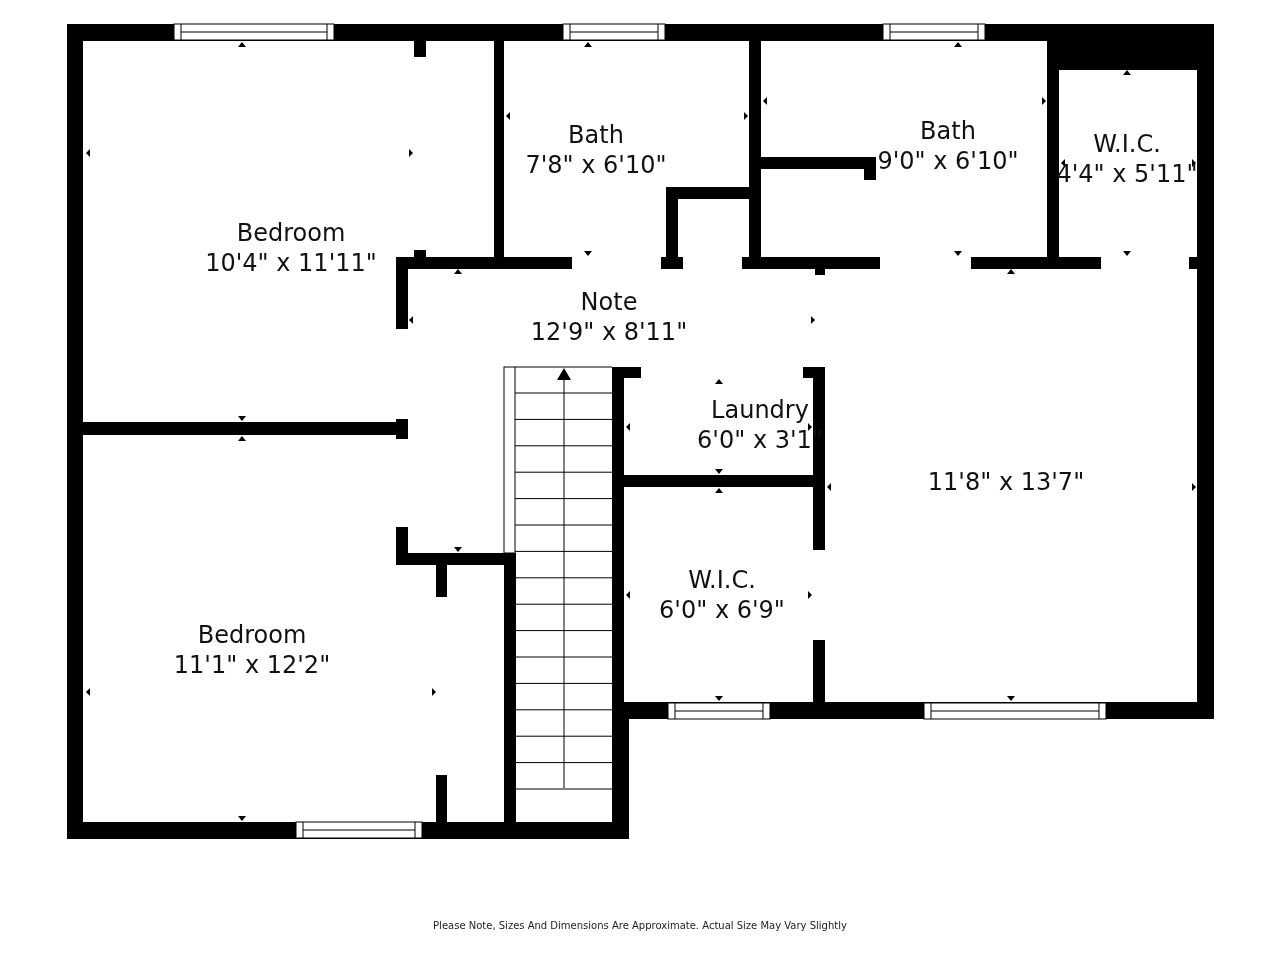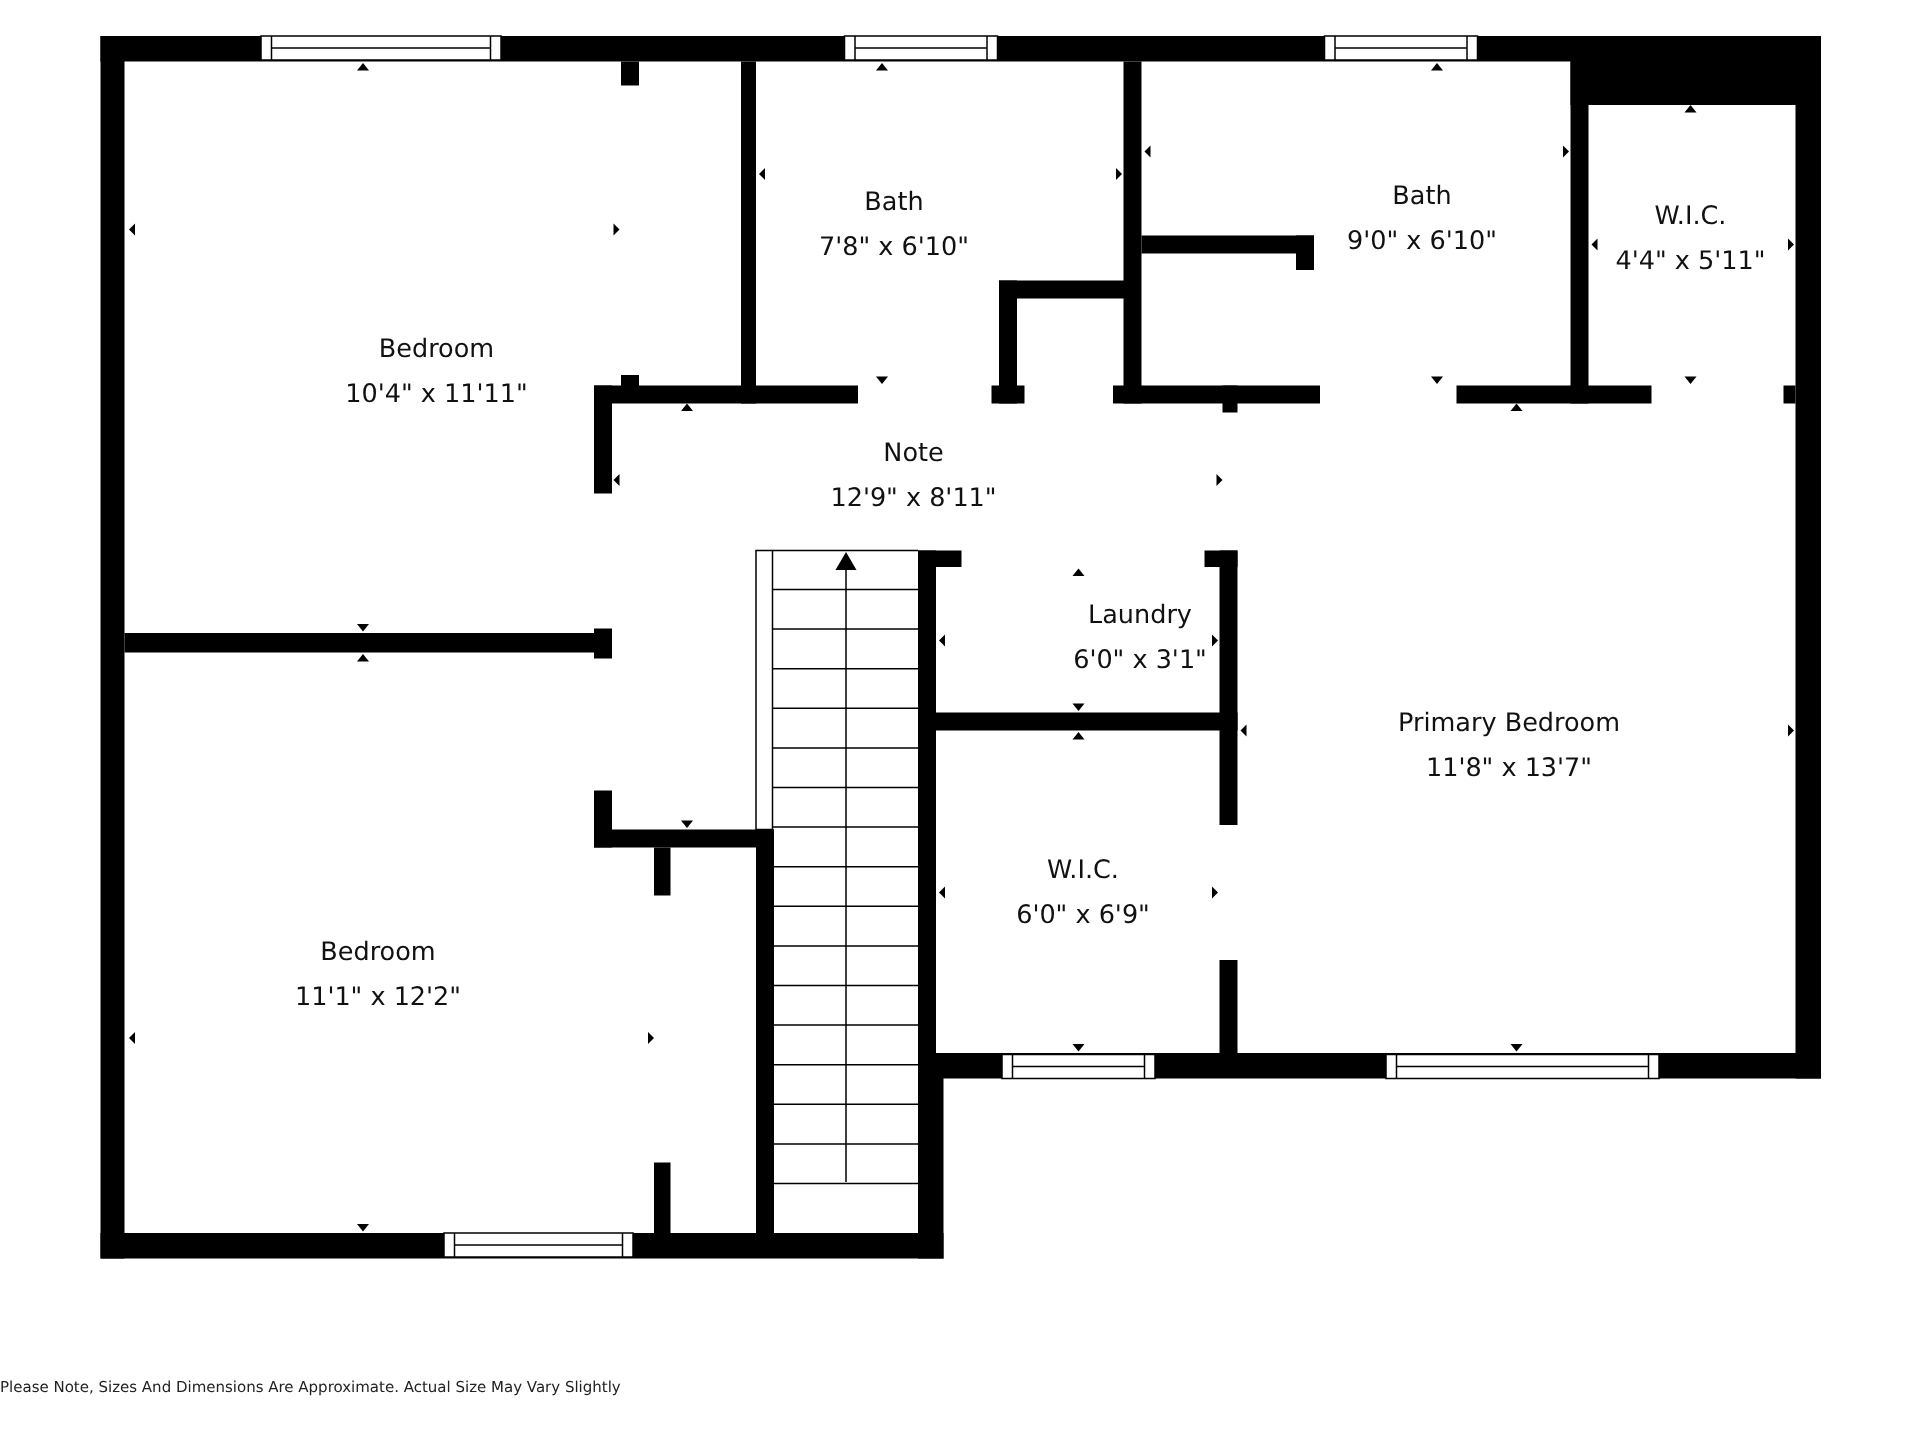--- a/index.html
+++ b/index.html
@@ -3,23 +3,23 @@
 <meta charset="utf-8">
 <style>
   html, body { margin:0; padding:0; background:#ffffff; }
   body { width:1280px; height:960px; position:relative; overflow:hidden; font-family:"DejaVu Sans", sans-serif; }
   #plan { position:absolute; left:0; top:0; width:1280px; height:960px; }
   .wall { fill:#000000; }
   .win-frame { fill:#ffffff; stroke:#000000; stroke-width:1; }
   .win-line { stroke:#000000; stroke-width:1; }
   .arrow { fill:#000000; }
   .stair-line { stroke:#000000; stroke-width:1; fill:none; }
-  .room-label { position:absolute; transform:translateX(-50%); text-align:center; color:#111111; font-size:17px; line-height:30px; white-space:nowrap; font-family:"DejaVu Sans", sans-serif; }
+  .room-label { position:absolute; transform:translateX(-50%); text-align:center; color:#111111; font-size:24px; line-height:30px; white-space:nowrap; font-family:"DejaVu Sans", sans-serif; }
   .room-label span { display:block; }
-  .note { position:absolute; left:0; width:1280px; top:920px; font-size:10px; color:#222222; font-family:"DejaVu Sans", sans-serif; }
+  .note { position:absolute; left:0; width:1280px; top:920px; text-align:center; font-size:10px; color:#222222; font-family:"DejaVu Sans", sans-serif; }
 </style>
 </head>
 <body>
 
 <svg id="plan" viewBox="0 0 1280 960" xmlns="http://www.w3.org/2000/svg">
 
   <g>
 
     <rect class="wall" x="67" y="24" width="1147" height="17"></rect>
 
@@ -214,21 +214,20 @@
 </div>
 <div class="room-label" style="left:609px; top:287px;">
   <span>Note</span>
   <span>12'9" x 8'11"</span>
 </div>
 <div class="room-label" style="left:760px; top:395px;">
   <span>Laundry</span>
   <span>6'0" x 3'1"</span>
 </div>
 <div class="room-label" style="left:1006px; top:467px;">
-  <span>Primary Bedroom</span>
   <span>11'8" x 13'7"</span>
 </div>
 <div class="room-label" style="left:722px; top:565px;">
   <span>W.I.C.</span>
   <span>6'0" x 6'9"</span>
 </div>
 <div class="room-label" style="left:252px; top:620px;">
   <span>Bedroom</span>
   <span>11'1" x 12'2"</span>
 </div>

